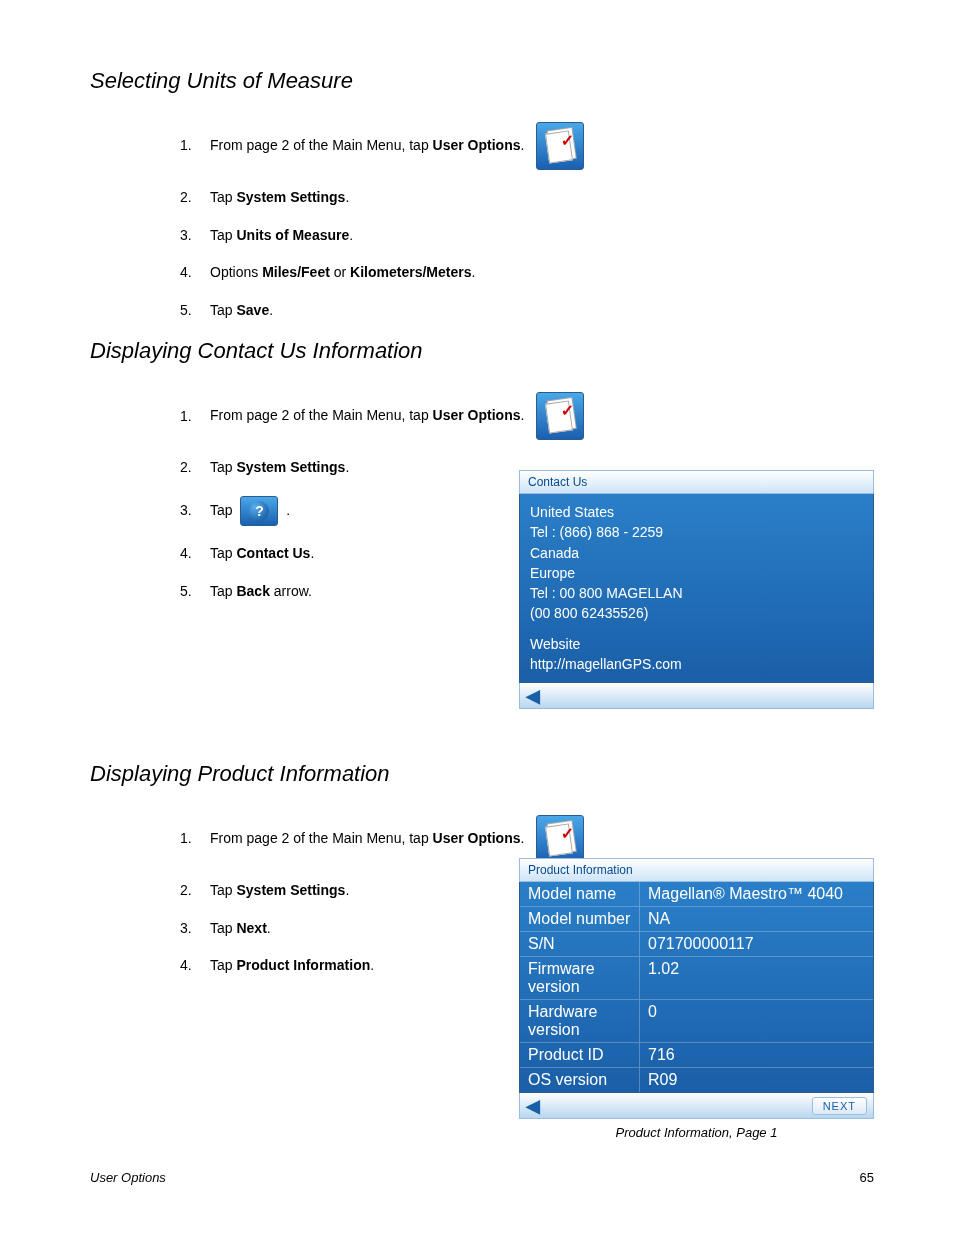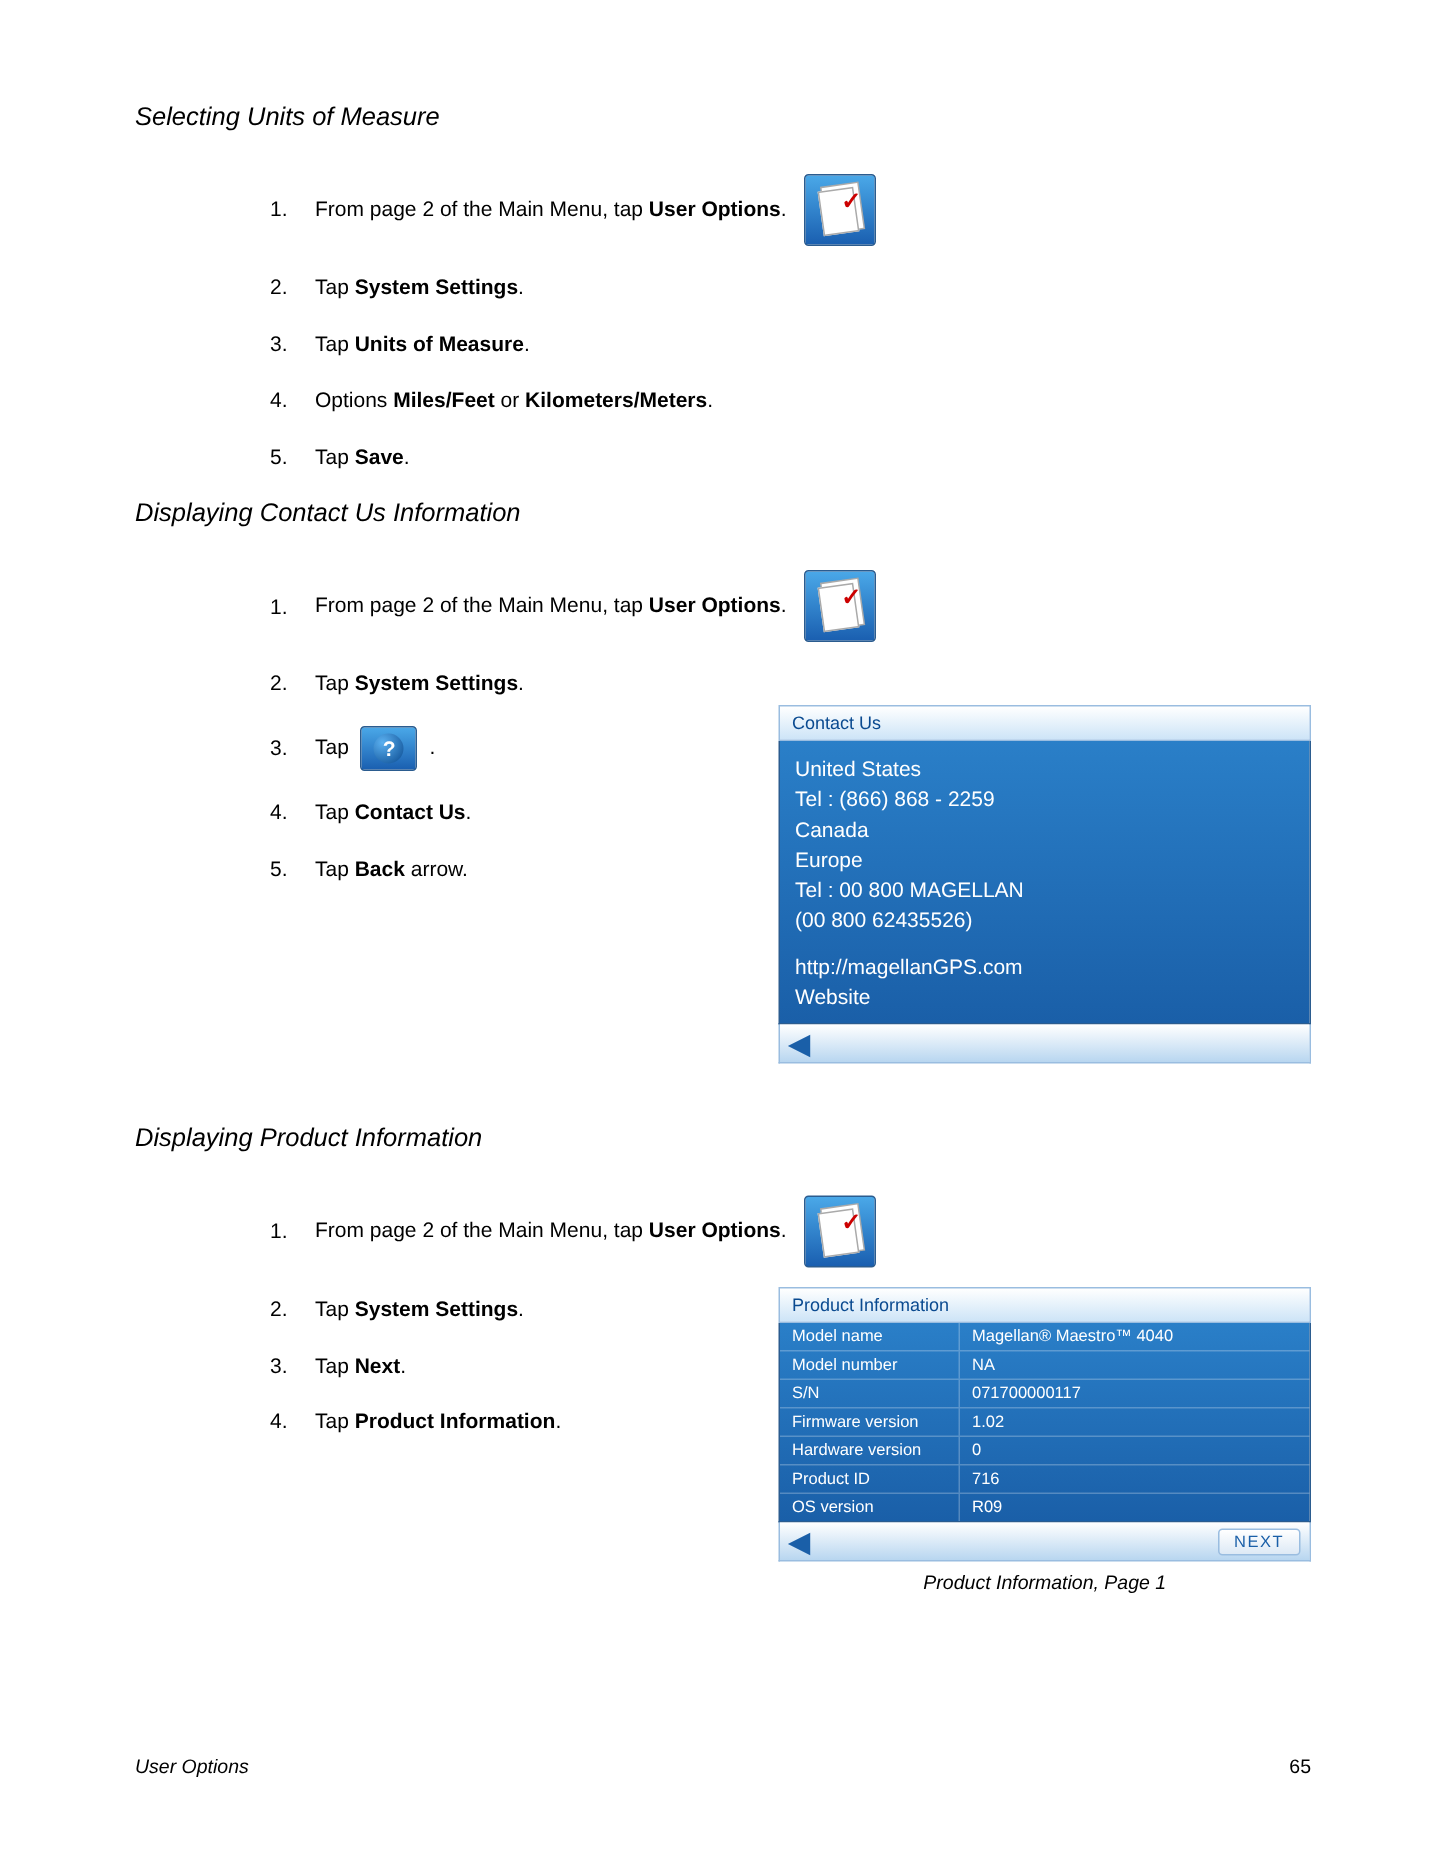--- a/index.html
+++ b/index.html
@@ -7,21 +7,21 @@
       width: 954px;
       height: 1235px;
       font-family: Arial, Helvetica, sans-serif;
       background: #fff;
       padding: 50px 80px 40px 90px;
       position: relative;
       color: #000;
     }
     .section-heading {
       font-style: italic;
-      font-size: 17px;
+      font-size: 22px;
       margin-top: 18px;
       margin-bottom: 28px;
       font-weight: 400;
       color: #000;
     }
     .steps {
       margin-left: 90px;
       margin-right: 20px;
     }
     .step {
@@ -120,21 +120,21 @@
     }
     .ss-product-body {
       background: linear-gradient(#2a7fc8, #1a5fa8);
       border: 1px solid #2b5c8f;
       border-top: none;
     }
     .ss-row {
       display: flex;
       border-bottom: 1px solid rgba(255,255,255,0.25);
       color: #fff;
-      font-size: 11px;
+      font-size: 16px;
     }
     .ss-row:last-child { border-bottom: none; align-items: flex-end; }
     .ss-row .k {
       width: 120px;
       padding: 3px 8px;
       border-right: 1px solid rgba(255,255,255,0.25);
     }
     .ss-row .v {
       flex: 1;
       padding: 3px 8px;
@@ -246,22 +246,22 @@
 <div class="screenshot ss-contact">
   <div class="ss-header">Contact Us</div>
   <div class="ss-body-blue">
     <div>United States</div>
     <div>Tel : (866) 868 - 2259</div>
     <div>Canada</div>
     <div>Europe</div>
     <div>Tel : 00 800 MAGELLAN</div>
     <div>(00 800 62435526)</div>
     <div style="height:10px"></div>
+    <div>Website</div>
     <div>http://magellanGPS.com</div>
-    <div>Website</div>
   </div>
   <div class="ss-footer">
     <span class="back-arrow">◀</span>
   </div>
 </div>
 
 <div class="section-heading" style="margin-top:160px">Displaying Product Information</div>
 <div class="steps">
   <div class="step">
     <span class="num">1.</span>

